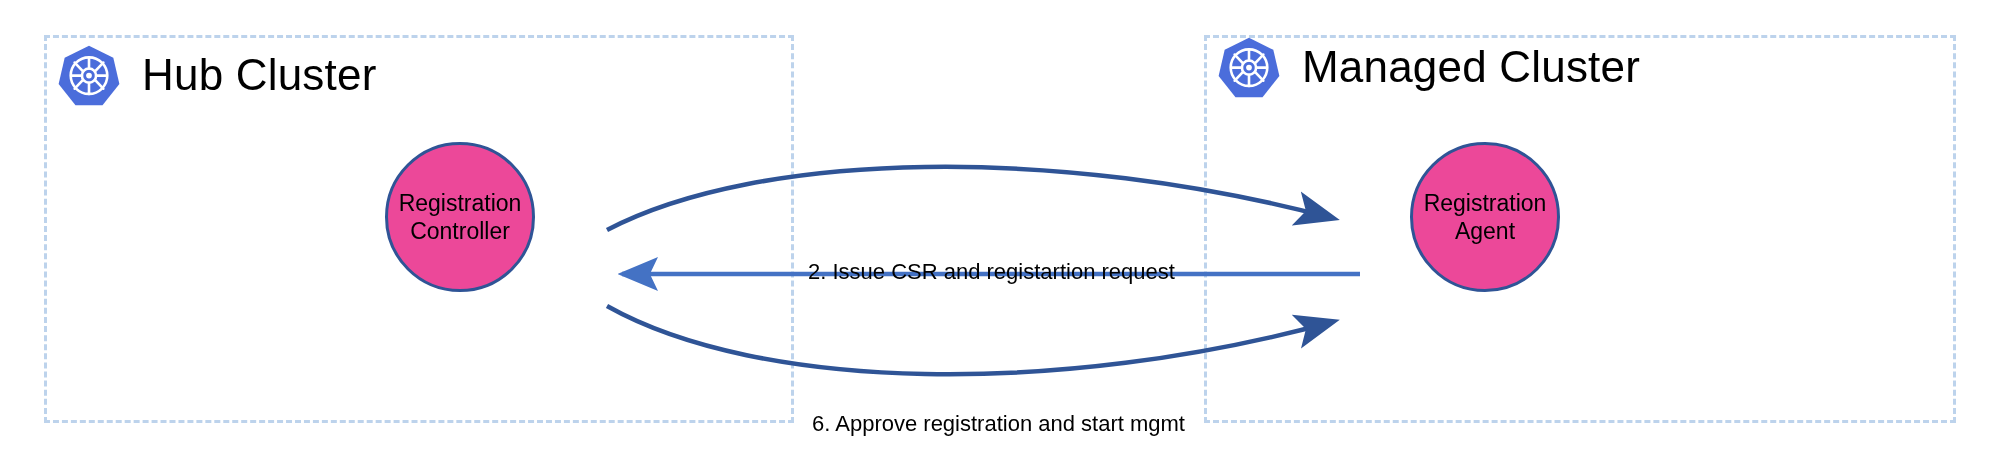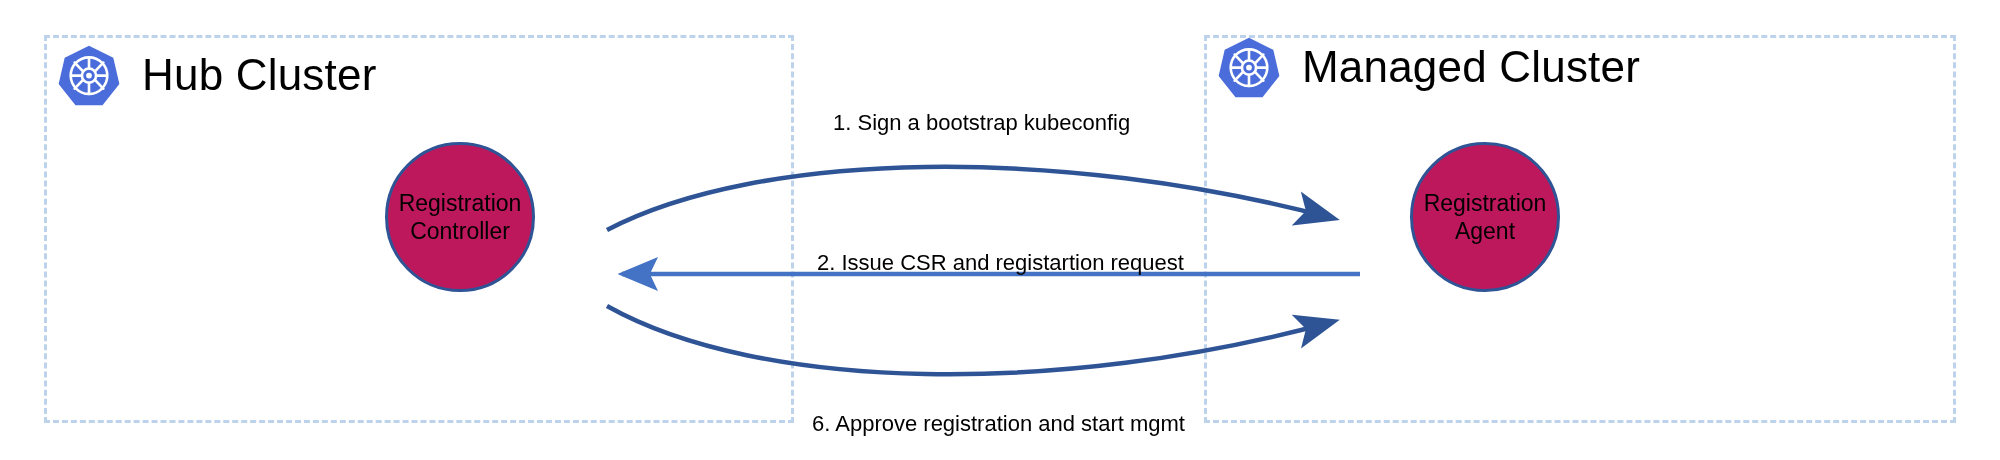--- a/index.html
+++ b/index.html
@@ -59,21 +59,21 @@
   }
   .node-circle {
     position: absolute;
     border-radius: 50%;
     border: 3px solid #2f5496;
     box-sizing: border-box;
     display: flex;
     flex-direction: column;
     align-items: center;
     justify-content: center;
-    background: #be185d;
+    background: #ec4899;
     text-align: center;
   }
   #registration-controller-node {
     left: 385px;
     top: 142px;
     width: 150px;
     height: 150px;
   }
   #registration-agent-node {
     left: 1410px;
@@ -96,21 +96,21 @@
     pointer-events: none;
   }
   .flow-label {
     position: absolute;
     font-size: 22px;
     color: #000000;
     white-space: nowrap;
     line-height: 1;
   }
   #flow-label-1 { left: 833px; top: 112px; }
-  #flow-label-2 { left: 808px; top: 252px; margin-left: 9px; }
+  #flow-label-2 { left: 808px; top: 261px; }
   #flow-label-3 { left: 812px; top: 413px; }
 </style>
 </head>
 <body>
 
 <div id="canvas">
 
   <div class="cluster-box" id="hub-cluster-box"></div>
   <div class="cluster-box" id="managed-cluster-box"></div>
 
@@ -174,17 +174,16 @@
   <div class="node-circle" id="registration-controller-node">
     <div class="node-line">Registration</div>
     <div class="node-line">Controller</div>
   </div>
 
   <div class="node-circle" id="registration-agent-node">
     <div class="node-line">Registration</div>
     <div class="node-line">Agent</div>
   </div>
 
-  <div class="flow-label" id="flow-label-1">1. Sign a bootstrap kubeconfig</div>
   <div class="flow-label" id="flow-label-2">2. Issue CSR and registartion request</div>
   <div class="flow-label" id="flow-label-3">6. Approve registration and start mgmt</div>
 
 </div>
 
 </body></html>

